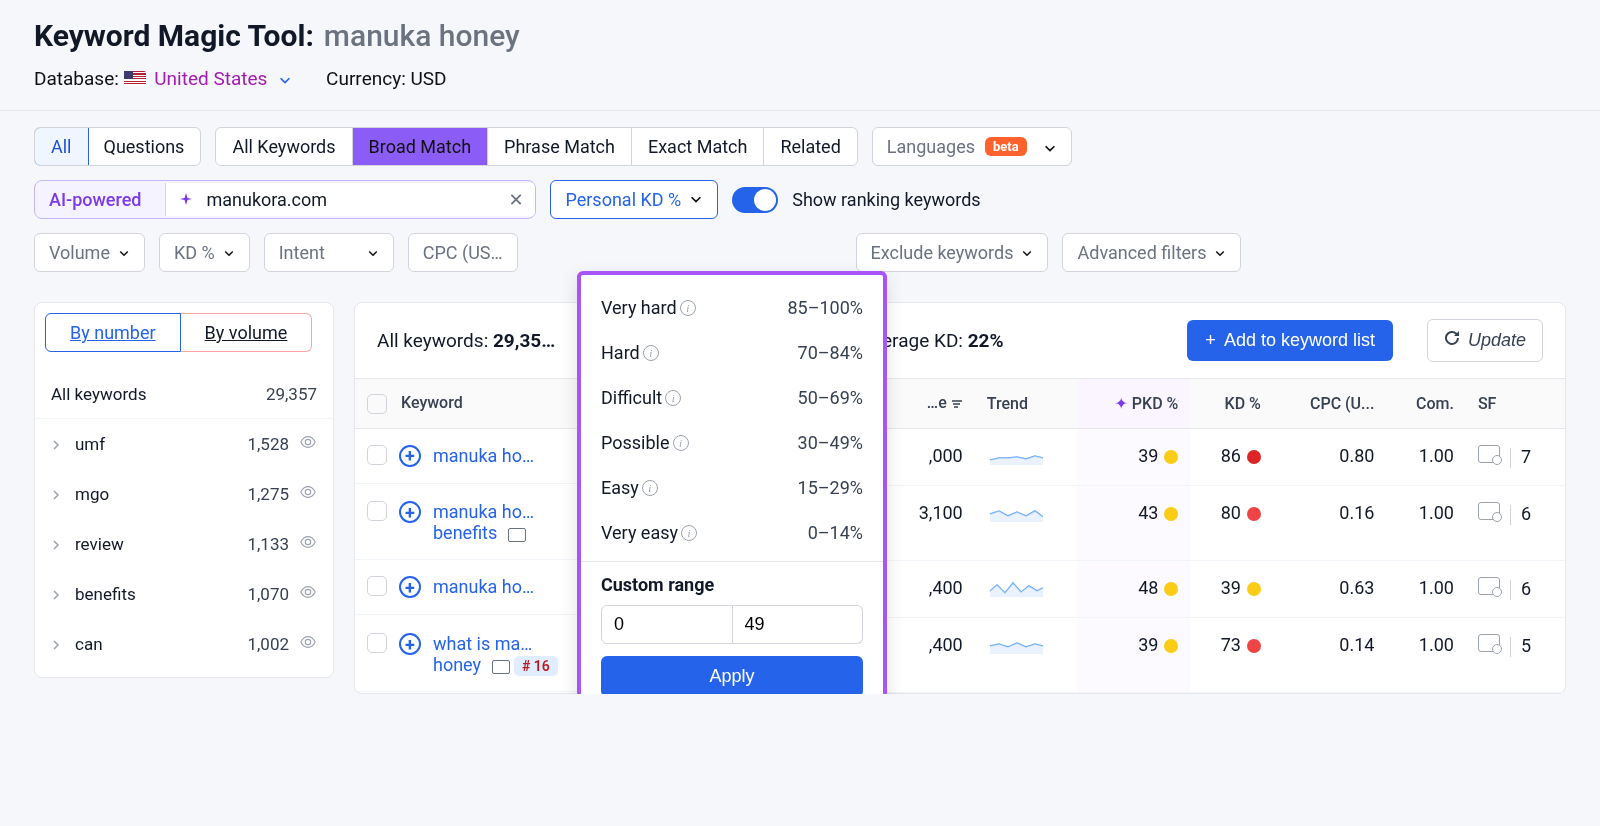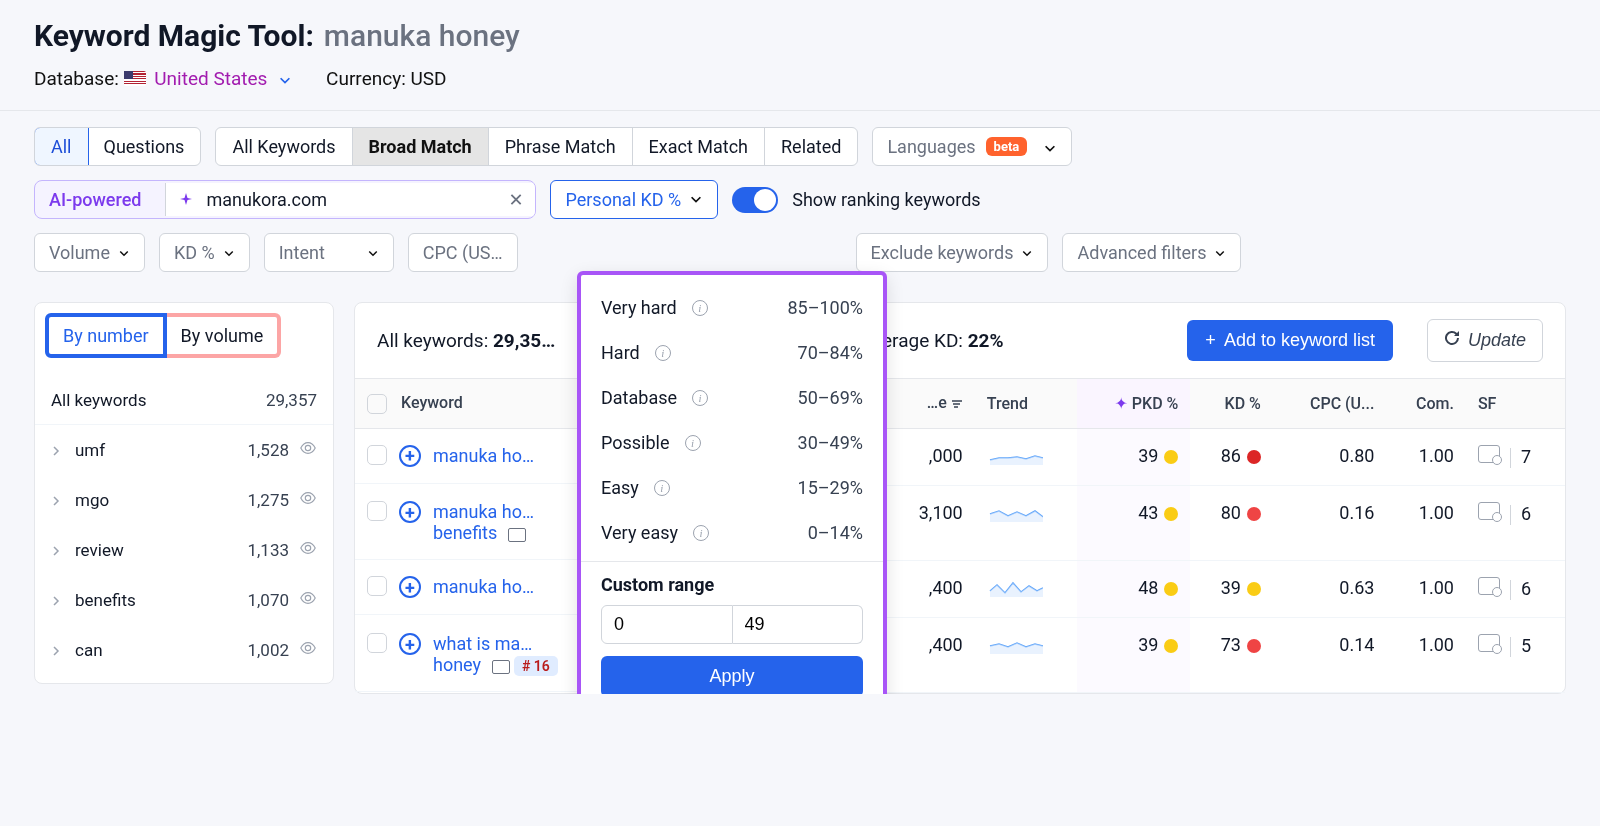--- a/index.html
+++ b/index.html
@@ -16,21 +16,21 @@
   .chev svg{vertical-align:middle;}
   hr.div { border:none; border-bottom:1px solid #e5e7eb; }
 
   .toolbar { padding: 16px 34px; }
   .row { display:flex; gap:14px; align-items:center; flex-wrap:wrap; margin-bottom:14px; }
 
   .seg { display:inline-flex; border:1px solid #d1d5db; border-radius:6px; overflow:hidden; background:#fff; }
   .seg .opt { padding:8px 16px; font-size:18px; border-right:1px solid #d1d5db; cursor:pointer; }
   .seg .opt:last-child{border-right:none;}
   .seg .opt.active-blue { background:#eff6ff; color:#1d4ed8; border:1px solid #2563eb; margin:-1px; border-radius:6px 0 0 6px; position:relative; z-index:1;}
-  .seg .opt.active-soft { background:#e5e5e5; color:#111;font-weight:bold; }
+  .seg .opt.active-soft { background:#8b5cf6; color:#111; }
 
   .langbtn { display:inline-flex; align-items:center; gap:10px; border:1px solid #d1d5db; border-radius:6px; padding:8px 14px; background:#fff; cursor:pointer;}
   .langbtn .lbl{ color:#6b7280; font-size:18px;}
   .beta-badge{ background:#ff622d; color:#fff; font-size:13px; font-weight:700; padding:2px 8px; border-radius:6px;}
 
   .ai-pill{display:inline-flex;align-items:center;gap:10px;border:1px solid #c4b5fd;border-radius:8px;background:#f5f3ff;overflow:hidden;}
   .ai-pill .ai-lbl{padding:8px 14px;color:#7c3aed;font-weight:500;font-size:18px;}
   .ai-pill .chip{background:#fff;border-left:1px solid #d1d5db; padding:6px 12px;display:inline-flex;align-items:center;gap:12px;font-size:18px; min-width:370px;}
   .chip .spark{color:#7c3aed;}
   .chip .x{color:#6b7280;cursor:pointer;margin-left:auto;}
@@ -38,21 +38,21 @@
   .dd { display:inline-flex; align-items:center; gap:8px; border:1px solid #d1d5db; border-radius:6px; padding:8px 14px; background:#fff; cursor:pointer; color:#6b7280; font-size:18px;}
   .dd.accent{border-color:#2563eb;color:#2563eb;}
 
   .toggle{width:46px;height:26px;border-radius:999px;background:#2563eb;position:relative;cursor:pointer;}
   .toggle::after{content:"";position:absolute;right:2px;top:2px;width:22px;height:22px;border-radius:50%;background:#fff;}
   .tog-lbl{font-size:18px;}
 
   .content{display:flex;gap:20px;padding:0 34px;align-items:flex-start;}
   .left{width:300px;background:#fff;border:1px solid #e5e7eb;border-radius:8px;overflow:hidden;}
   .left .tabs{display:flex;margin:10px;}
-  .left .tabs .t{flex:0 0 auto;padding:8px 14px;border:4px solid #fca5a5;font-size:18px;cursor:pointer;}
+  .left .tabs .t{flex:0 0 auto;padding:8px 24px;border:1px solid #fca5a5;font-size:18px;cursor:pointer;text-decoration:underline;}
   .left .tabs .t:first-child{border-radius:6px 0 0 6px;}
   .left .tabs .t:last-child{border-radius:0 6px 6px 0;border-left:none;}
   .left .tabs .t.active{border-color:#2563eb;color:#2563eb;}
   .left .grp{padding:8px 0;}
   .left .grp-row{display:flex;align-items:center;gap:10px;padding:14px 16px;font-size:17px;}
   .left .grp-row.hd{font-weight:400; border-bottom:1px solid #f1f5f9;}
   .left .grp-row .chv{color:#9ca3af;width:14px;}
   .left .grp-row .nm{flex:1;}
   .left .grp-row .ct{color:#374151;}
   .eye{color:#9ca3af;}
@@ -79,21 +79,21 @@
   .dot{display:inline-block;width:14px;height:14px;border-radius:50%;margin-left:6px;vertical-align:middle;}
   .num{text-align:right;}
   .serp-ic{display:inline-block;width:22px;height:18px;border:1.5px solid #9ca3af;border-radius:3px;position:relative;}
   .serp-ic::after{content:"";position:absolute;right:-3px;bottom:-3px;width:8px;height:8px;border:1.5px solid #9ca3af;border-radius:50%;background:#fff;}
   .sf-cell{white-space:nowrap;}
   .sf-div{display:inline-block;width:1px;height:20px;background:#d1d5db;margin:0 10px;vertical-align:middle;}
 
   
   .popover{position:absolute;top:-32px;left:222px;width:310px;background:#fff;border:4px solid #a855f7;border-radius:6px;box-shadow:0 6px 18px rgba(0,0,0,.12);z-index:50;padding:10px 0 14px 0;}
   .popover .opt{display:flex;justify-content:space-between;align-items:center;padding:12px 20px;font-size:18px;}
-  .popover .opt .nm{display:flex;align-items:center;gap:15px;}
+  .popover .opt .nm{display:flex;align-items:center;gap:3px;}
   .popover .opt .rng{color:#374151;}
   .popover hr{border:none;border-top:1px solid #e5e7eb;margin:6px 0;}
   .cr-lbl{font-weight:700;padding:6px 20px 10px;font-size:18px;}
   .cr-inputs{display:flex;gap:0;margin:0 20px 12px;}
   .cr-inputs input{flex:1;border:1px solid #d1d5db;padding:8px 12px;font-size:18px;min-width:0;}
   .cr-inputs input:first-child{border-radius:6px 0 0 6px;}
   .cr-inputs input:last-child{border-radius:0 6px 6px 0;border-left:none;}
   .apply{margin:0 20px;width:calc(100% - 40px);justify-content:center;}
   .info-i{width:16px;height:16px;border:1.3px solid #9ca3af;border-radius:50%;display:inline-flex;align-items:center;justify-content:center;font-size:11px;color:#9ca3af;font-style:italic;font-family:serif;}
   .sort-ic{display:inline-block;vertical-align:middle;margin-left:4px;}
@@ -392,21 +392,21 @@
             </div>
             <div class="opt">
               <span class="nm">
                 <span>Hard</span> 
                 <span class="info-i">i</span>
               </span>
               <span class="rng">70–84%</span>
             </div>
             <div class="opt">
               <span class="nm">
-                <span>Database</span> 
+                <span>Difficult</span> 
                 <span class="info-i">i</span>
               </span>
               <span class="rng">50–69%</span>
             </div>
             <div class="opt">
               <span class="nm">
                 <span>Possible</span> 
                 <span class="info-i">i</span>
               </span>
               <span class="rng">30–49%</span>

